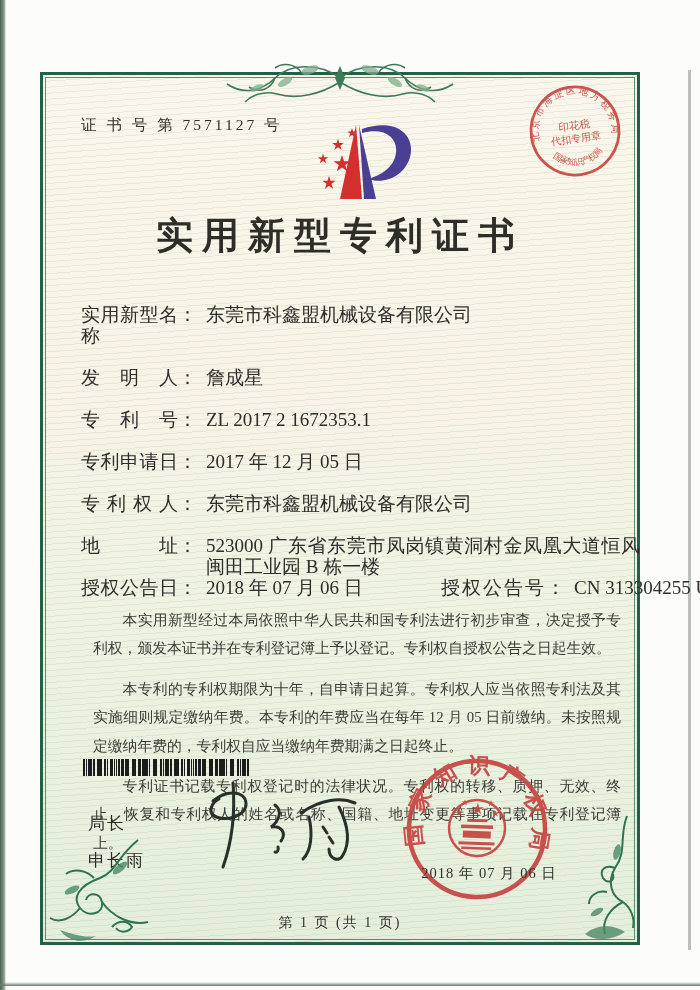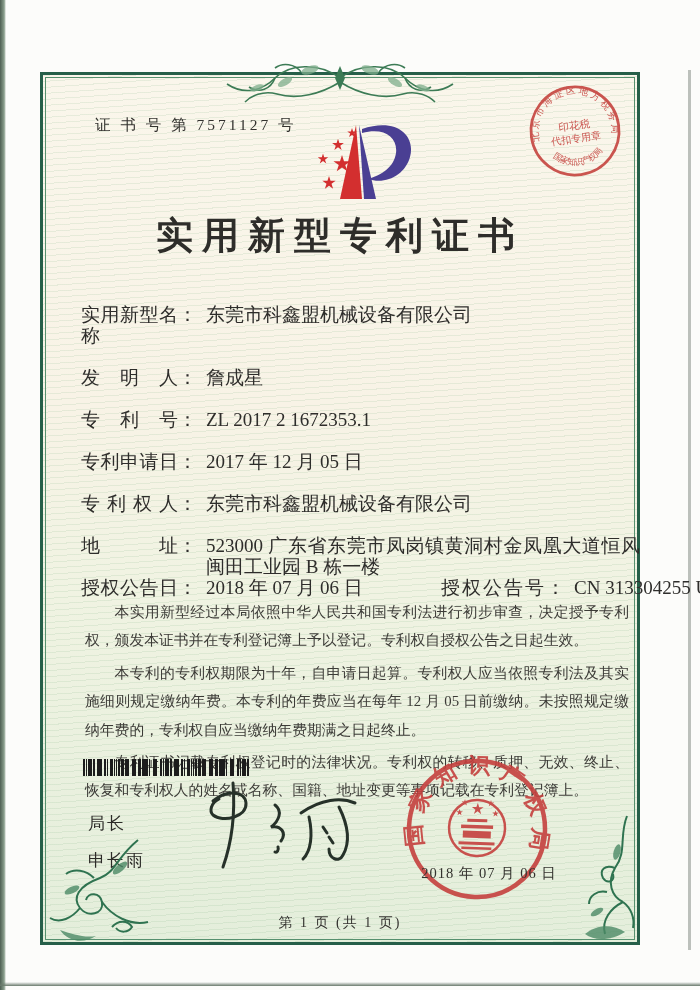--- a/index.html
+++ b/index.html
@@ -20,21 +20,21 @@
   
   .frame{
     position:absolute;left:40px;top:72px;width:594px;height:867px;
     border:3px solid #265f49;
     background:
       repeating-linear-gradient(176deg, rgba(130,180,135,.16) 0 1px, rgba(0,0,0,0) 1px 6px),
       linear-gradient(180deg,#faf6eb 0%,#f8f3e6 38%,#f0f3e2 60%,#e4eedb 100%);
   }
   .frame::before{content:"";position:absolute;inset:2px;border:1px solid #56906e;pointer-events:none;}
 
-  .cert-no{position:absolute;left:38px;top:40px;font-size:15.5px;letter-spacing:3px;color:#33322f;margin-left:14px;}
+  .cert-no{position:absolute;left:38px;top:40px;font-size:15.5px;letter-spacing:3px;color:#33322f;}
 
   .garland{position:absolute;top:-19px;left:50%;transform:translateX(-50%);}
 
   .logo{position:absolute;left:253px;top:44px;}
 
   .tax-stamp{position:absolute;left:484px;top:8px;transform:rotate(-8deg);opacity:.9;}
 
   .title{position:absolute;top:136px;left:0;right:0;text-align:center;
     font-size:37px;font-weight:bold;letter-spacing:9px;color:#2e2d2a;}
 
@@ -42,21 +42,21 @@
   .frow{display:flex;align-items:flex-start;font-size:19px;line-height:21px;margin-bottom:21px;position:relative;}
   .flabel{width:97px;flex:none;text-align:justify;text-align-last:justify;}
   .fcolon{flex:none;margin-right:9px;}
   .fvalue{flex:none;max-width:436px;text-align:justify;}
   .frow.addr{margin-bottom:0;}
   .pubno{position:absolute;left:360px;top:0;display:flex;}
   .pubno .flabel{width:auto;text-align:left;text-align-last:auto;letter-spacing:2px;}
 
   .body-text{position:absolute;left:38px;top:519px;width:552px;
     font-size:14.8px;line-height:1.92;color:#3c3b37;text-align:justify;}
-  .body-text p{margin:4px;text-indent:2em;}
+  .body-text p{margin:12px;text-indent:2em;}
 
   .barcode{position:absolute;left:40px;top:684px;width:167px;height:17px;
     background:
       repeating-linear-gradient(90deg,#1c1c1c 0 2px,rgba(0,0,0,0) 2px 3px,#1c1c1c 3px 4px,rgba(0,0,0,0) 4px 7px),
       repeating-linear-gradient(90deg,#1c1c1c 0 1px,rgba(0,0,0,0) 1px 5px,#1c1c1c 5px 8px,rgba(0,0,0,0) 8px 11px);}
 
   .officer{position:absolute;left:45px;top:737px;font-size:17px;color:#2c2b28;}
   .officer div{margin-bottom:14px;letter-spacing:2px;}
 
   .signature{position:absolute;left:140px;top:700px;}

